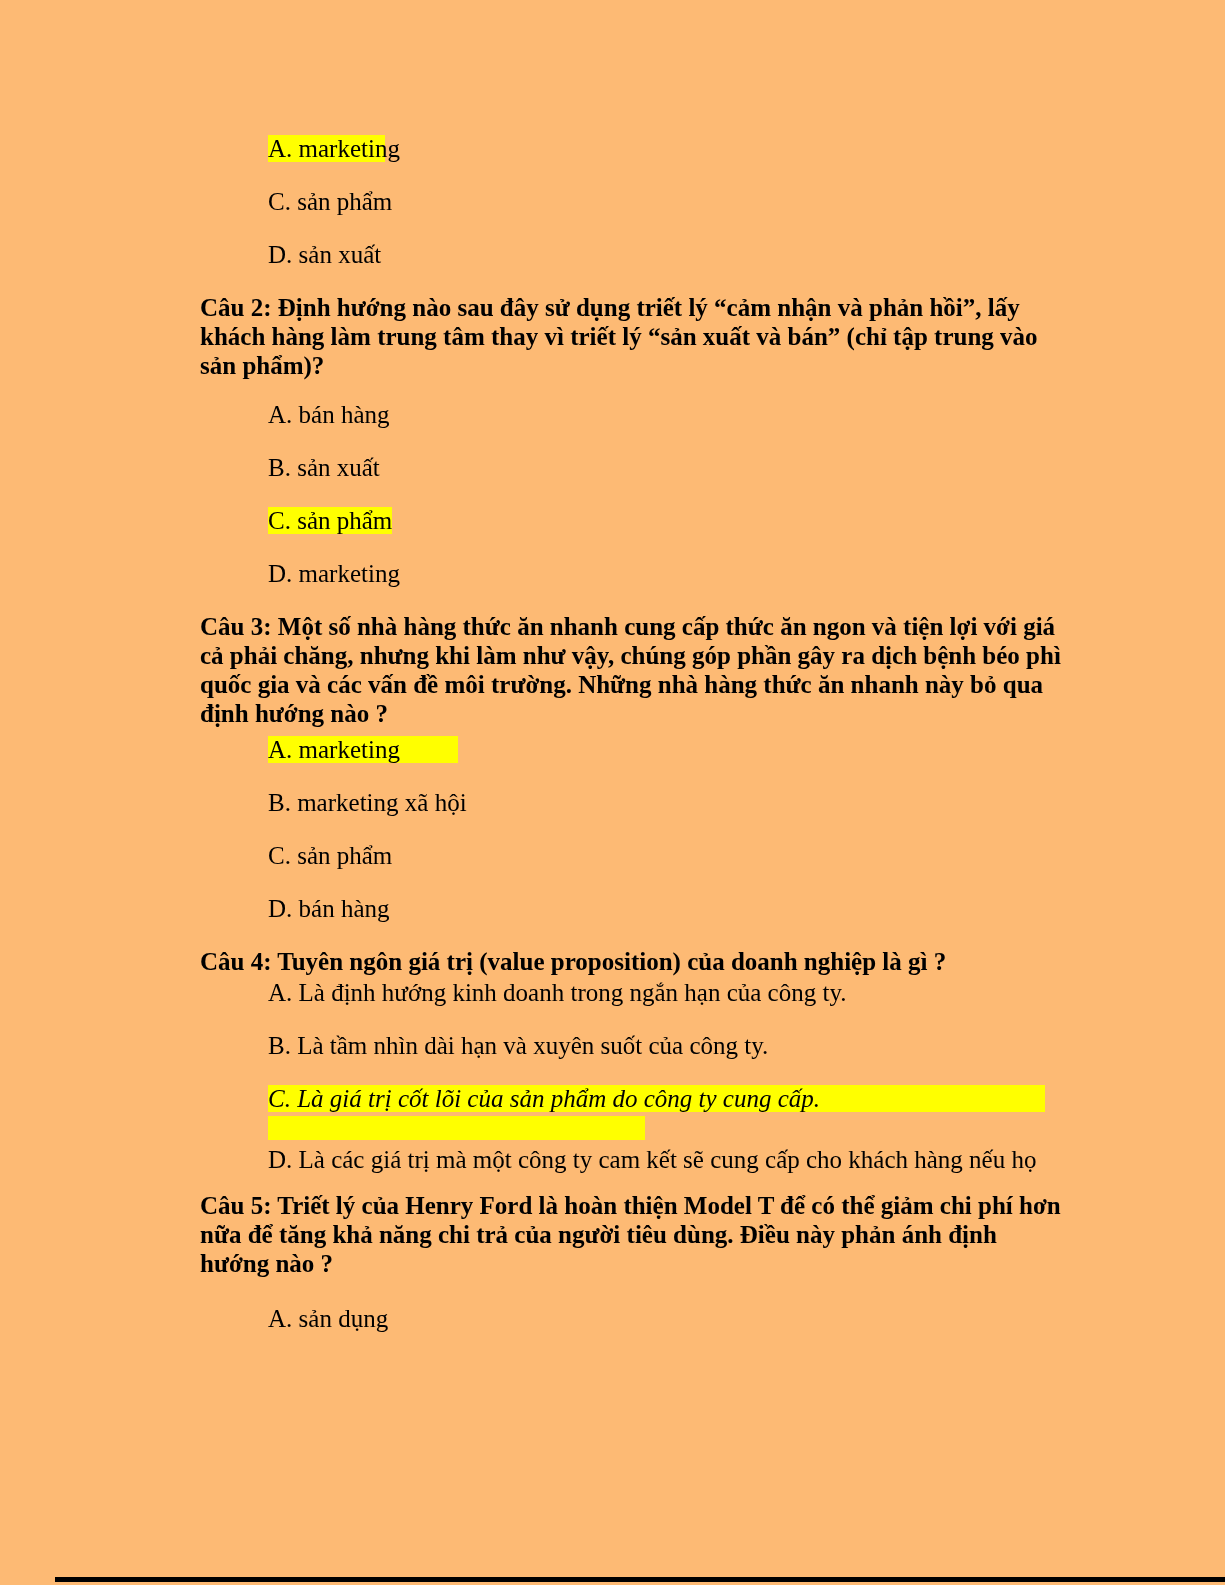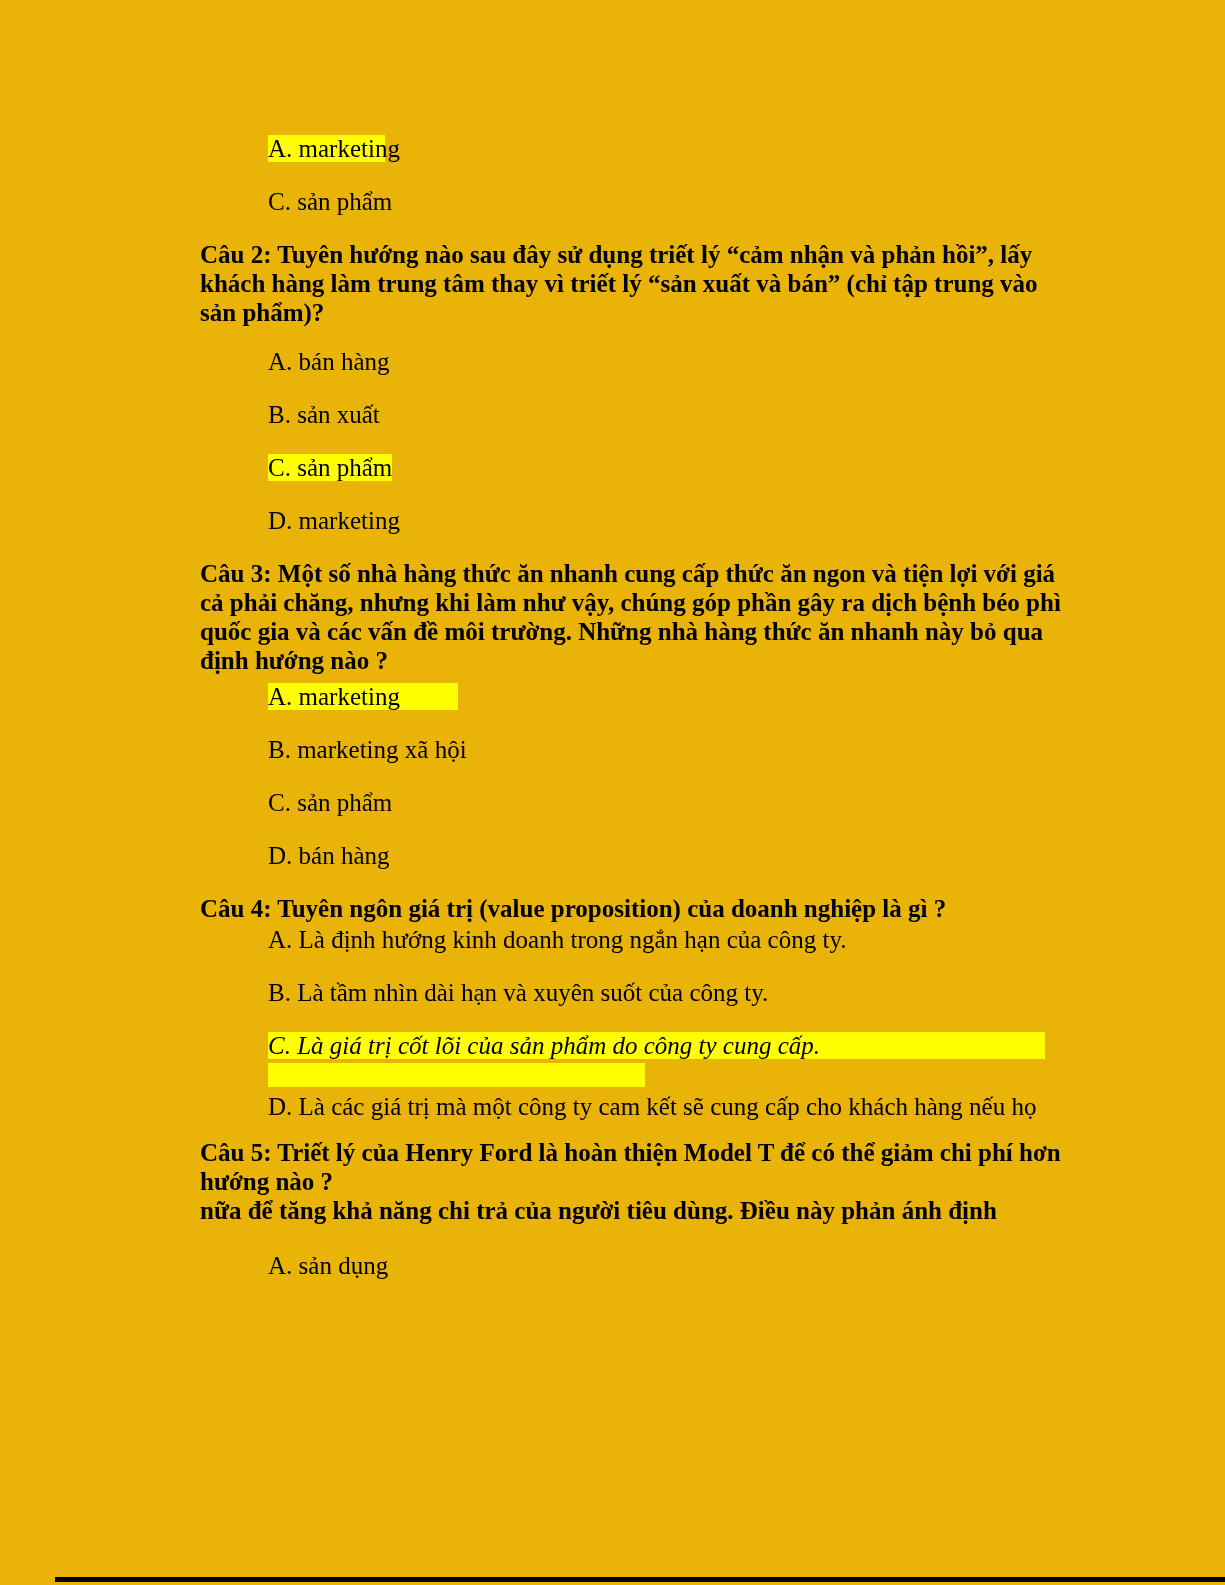--- a/index.html
+++ b/index.html
@@ -1,20 +1,20 @@
 <!DOCTYPE html>
 <html><head>
 <meta charset="utf-8">
 <style>
   html, body { margin: 0; padding: 0; background: #ffffff; }
   .page {
     position: relative;
     width: 1225px;
     height: 1585px;
-    background: #eab308;
+    background: #fdba74;
     overflow: hidden;
     font-family: "Liberation Serif", serif;
     color: #000000;
   }
   .content { padding-top: 134px; }
   section.question { margin: 0; }
   .q-heading {
     margin-left: 200px;
     font-weight: 700;
     font-size: 25px;
@@ -71,25 +71,28 @@
 <div class="page">
   <div class="content">
 
     <section class="question">
       <div class="option">
         <span class="hl-partial">A. marketing</span>
       </div>
       <div class="option">
         <span>C. sản phẩm</span>
       </div>
+      <div class="option">
+        <span>D. sản xuất</span>
+      </div>
     </section>
 
     <section class="question">
       <div class="q-heading q2h">
-        <div class="h-line">Câu 2: Tuyên hướng nào sau đây sử dụng triết lý “cảm nhận và phản hồi”, lấy</div>
+        <div class="h-line">Câu 2: Định hướng nào sau đây sử dụng triết lý “cảm nhận và phản hồi”, lấy</div>
         <div class="h-line">khách hàng làm trung tâm thay vì triết lý “sản xuất và bán” (chỉ tập trung vào</div>
         <div class="h-line">sản phẩm)?</div>
       </div>
       <div class="option">
         <span>A. bán hàng</span>
       </div>
       <div class="option">
         <span>B. sản xuất</span>
       </div>
       <div class="option">
@@ -136,22 +139,22 @@
       </div>
       <div class="hl-bar"></div>
       <div class="option-multiline">
         <div>D. Là các giá trị mà một công ty cam kết sẽ cung cấp cho khách hàng nếu họ</div>
       </div>
     </section>
 
     <section class="question">
       <div class="q-heading q5h">
         <div class="h-line">Câu 5: Triết lý của Henry Ford là hoàn thiện Model T để có thể giảm chi phí hơn</div>
+        <div class="h-line">nữa để tăng khả năng chi trả của người tiêu dùng. Điều này phản ánh định</div>
         <div class="h-line">hướng nào ?</div>
-        <div class="h-line">nữa để tăng khả năng chi trả của người tiêu dùng. Điều này phản ánh định</div>
       </div>
       <div class="option">
         <span>A. sản dụng</span>
       </div>
     </section>
 
   </div>
 
   <div class="bottom-bar"></div>
 </div>

